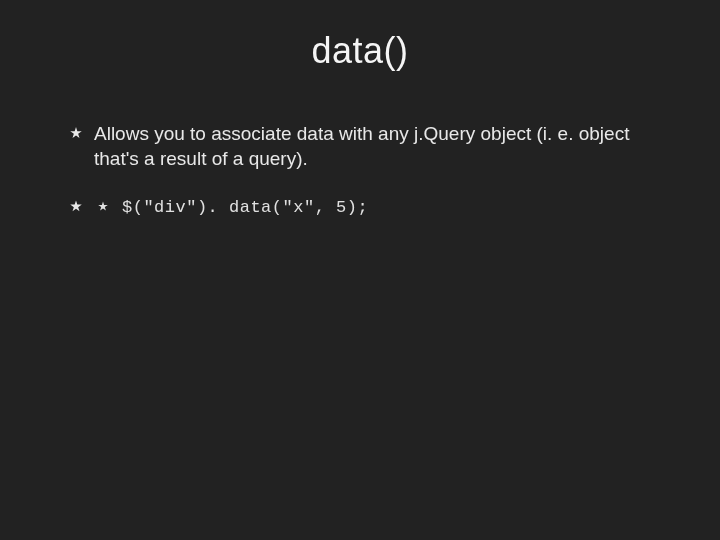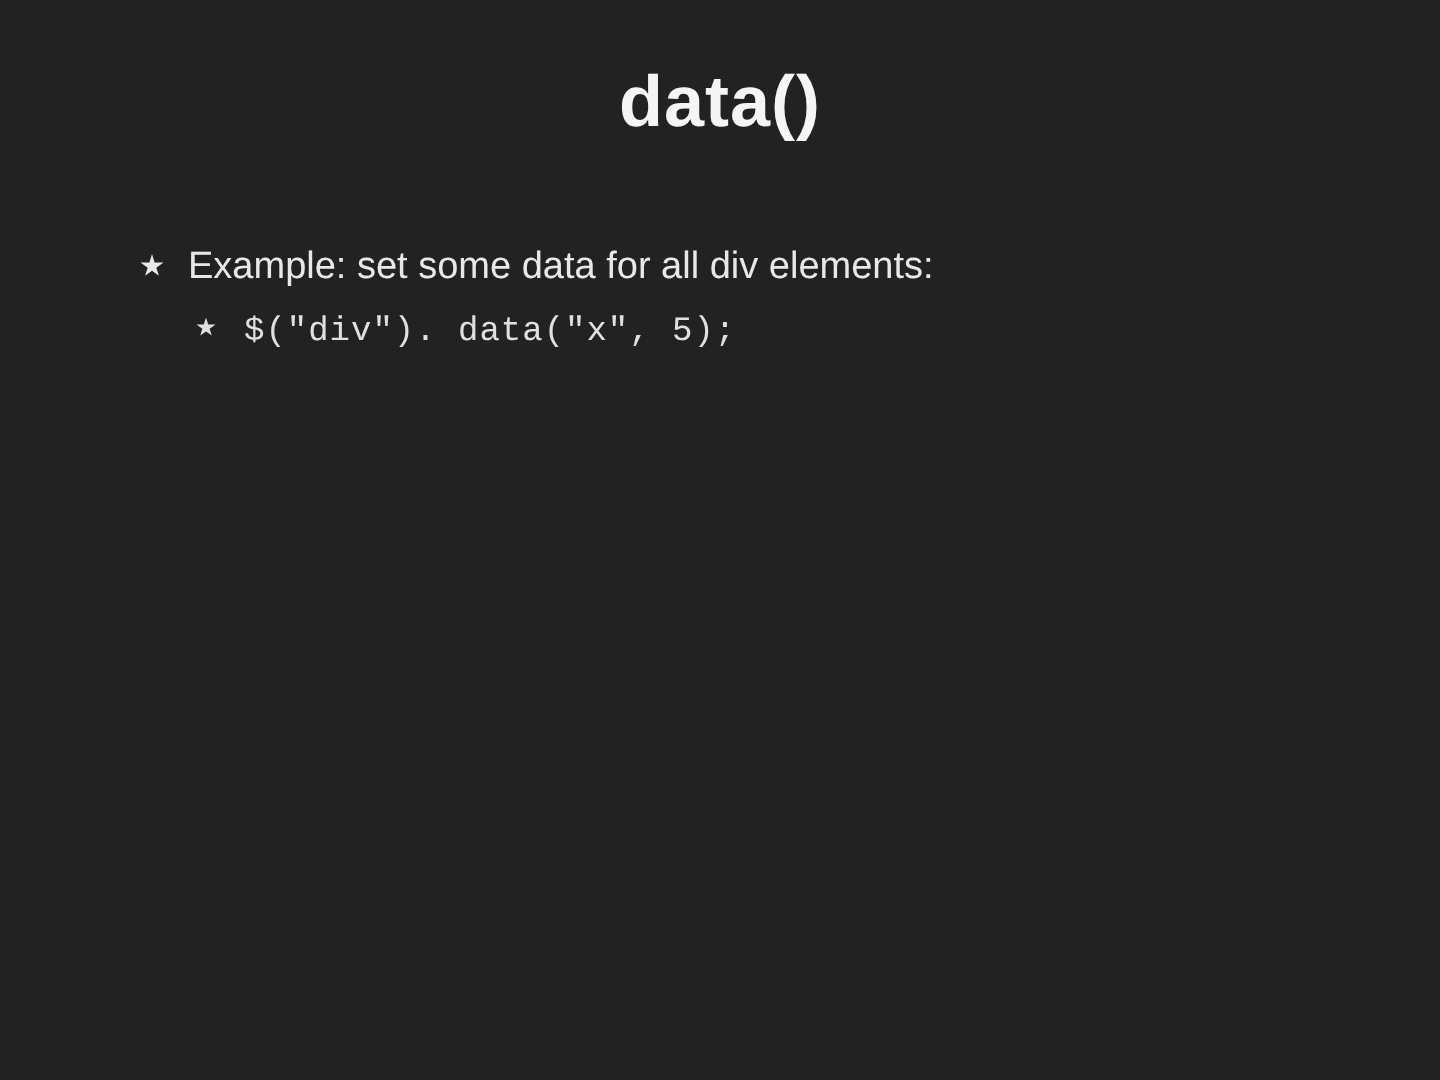--- a/index.html
+++ b/index.html
@@ -12,21 +12,21 @@
     overflow: hidden;
   }
   .slide {
     width: 100%;
     height: 100%;
     padding: 20px 0 0 0;
   }
   .title {
     text-align: center;
     font-size: 36px;
-    font-weight: bold;
+    font-weight: normal;
     color: #f5f5f5;
     margin-top: 10px;
     margin-bottom: 50px;
     letter-spacing: 0.5px;
   }
   .content {
     padding: 0 60px 0 70px;
   }
   ul {
     list-style: none;
@@ -80,23 +80,25 @@
 </style>
 </head>
 <body>
 
 <div class="slide">
   <h1 class="title">data()</h1>
 
   <div class="content">
     <ul class="level1">
 
+      <li>
+        <span>Allows you to associate data with any j.Query object (i. e. object that's a result of a query).</span>
+      </li>
 
       <li>
-        <span>Example: set some data for all div elements:</span>
         <ul class="level2">
           <li>
             <span class="code">$("div"). data("x", 5);</span>
           </li>
         </ul>
       </li>
 
 
     </ul>
   </div>

